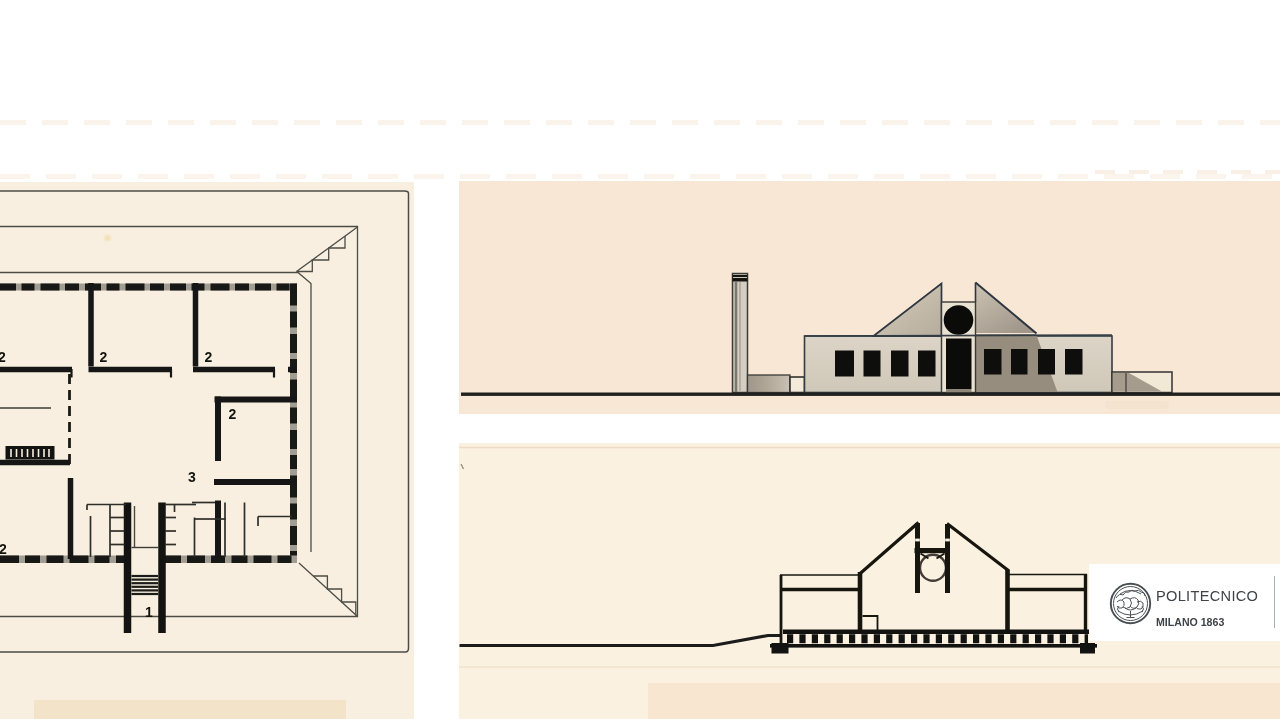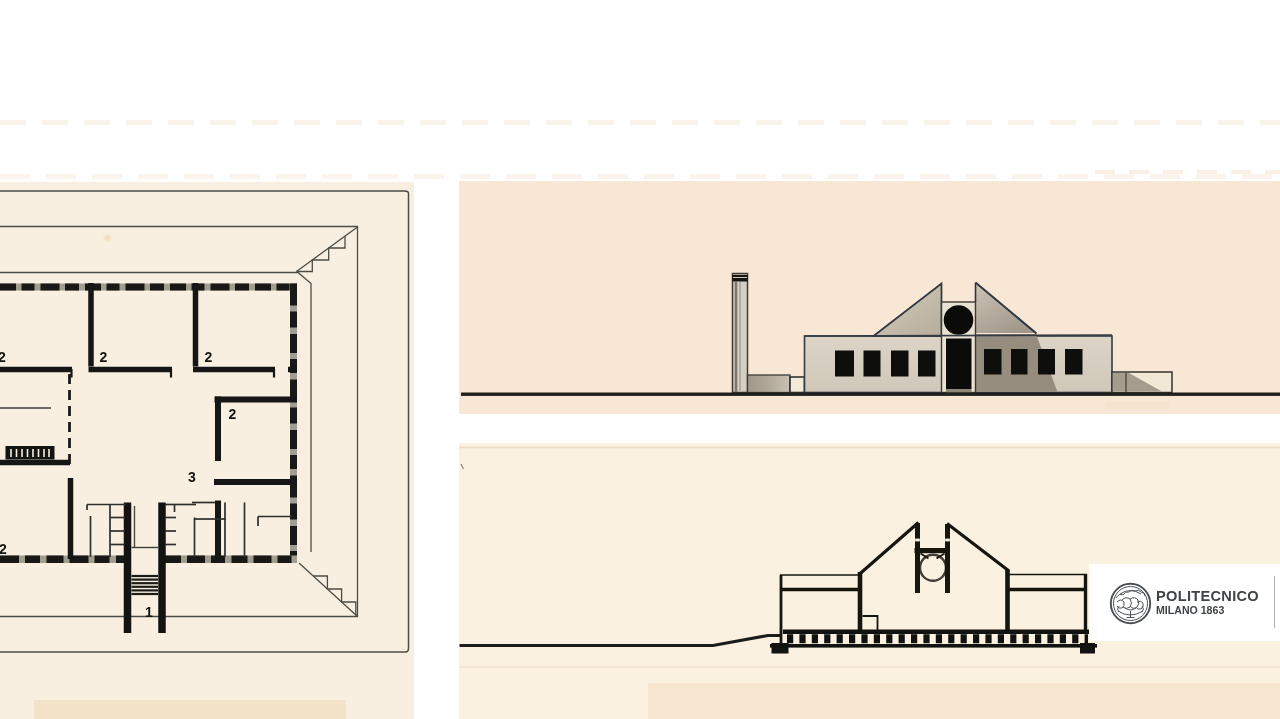--- a/index.html
+++ b/index.html
@@ -339,19 +339,19 @@
     <path d="M29,21 q4,-2 6,1 q1,4 -2,6 q-4,1 -5,-2"></path>
     <path d="M11,25 q-3,3 0,6 M34,25 q3,3 0,6"></path>
     <path d="M17,27 q5,4 11,0"></path>
     <path d="M22.5,30 l0,6 M18.5,36.5 l8,0"></path>
     <path d="M12,13 q10,-7 21,0"></path>
     <path d="M10,30 q12,8 25,0"></path>
   </g>
 </svg>
 
 <div style="position:absolute;left:1156px;top:589px;width:120px;line-height:1;color:#3e4347;">
-  <div style="font-size:14.6px;font-weight:bold;letter-spacing:0.3px;font-family:'Liberation Sans',sans-serif;">POLITECNICO</div>
-  <div style="font-size:10.6px;font-weight:bold;letter-spacing:0px;margin-top:1px;font-family:'Liberation Sans',sans-serif;">MILANO 1863</div>
+  <div style="font-size:14.6px;font-weight:normal;letter-spacing:0.3px;font-family:'Liberation Sans',sans-serif;">POLITECNICO</div>
+  <div style="font-size:10.6px;font-weight:bold;letter-spacing:0px;margin-top:13px;font-family:'Liberation Sans',sans-serif;">MILANO 1863</div>
 </div>
 
 <div style="position:absolute;left:1273.5px;top:576px;width:1.6px;height:52px;background:#a9afb4;"></div>
 
 </div>
 
 </body></html>

